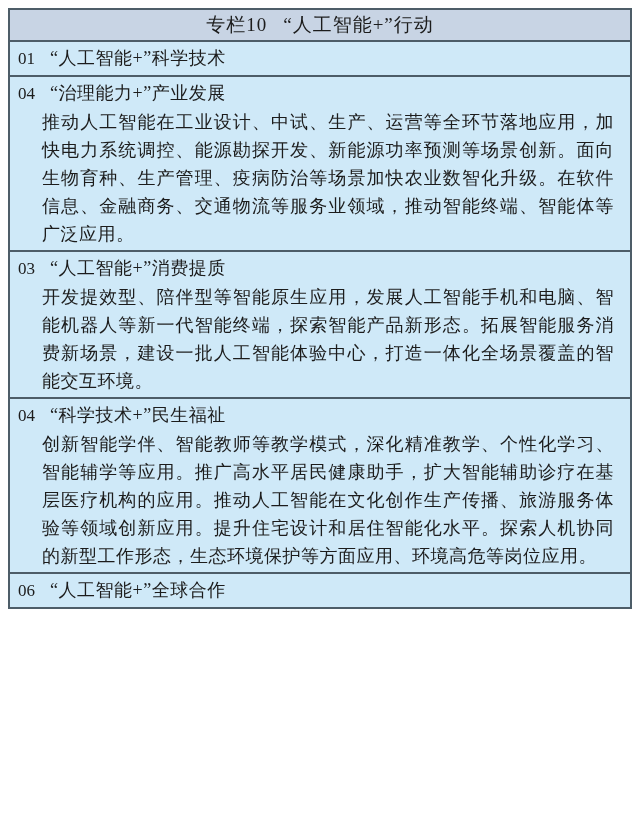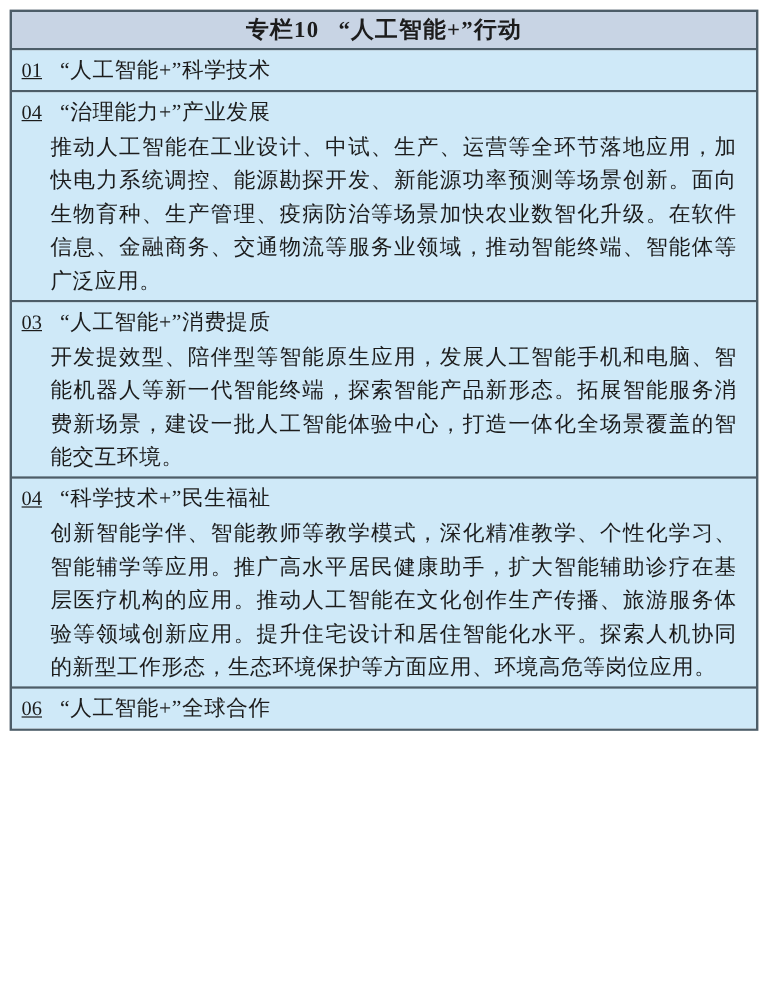--- a/index.html
+++ b/index.html
@@ -20,21 +20,21 @@
     border: 2px solid #4d5d68;
     box-sizing: content-box;
   }
   .panel-header {
     background: #c8d4e4;
     height: 30px;
     display: flex;
     justify-content: center;
     align-items: center;
     gap: 16px;
-    font-weight: bold;
+    font-weight: normal;
     font-size: 19px;
     border-bottom: 2px solid #4d5d68;
     letter-spacing: 1px;
   }
   .row {
     background: #cfe9f8;
     padding: 2px 0;
     border-bottom: 2px solid #4d5d68;
   }
   .row:last-child {
@@ -44,21 +44,20 @@
     display: flex;
     align-items: baseline;
     padding-left: 8px;
     line-height: 28px;
     font-size: 18px;
   }
   .row-num {
     width: 32px;
     flex: 0 0 32px;
     font-size: 17px;
-    text-decoration: underline;
   }
   .row-title {
     letter-spacing: 0.5px;
     text-align: center;
   }
   .row-body {
     margin: 0 16px 0 32px;
     text-align: justify;
     line-height: 28px;
     font-size: 18px;

